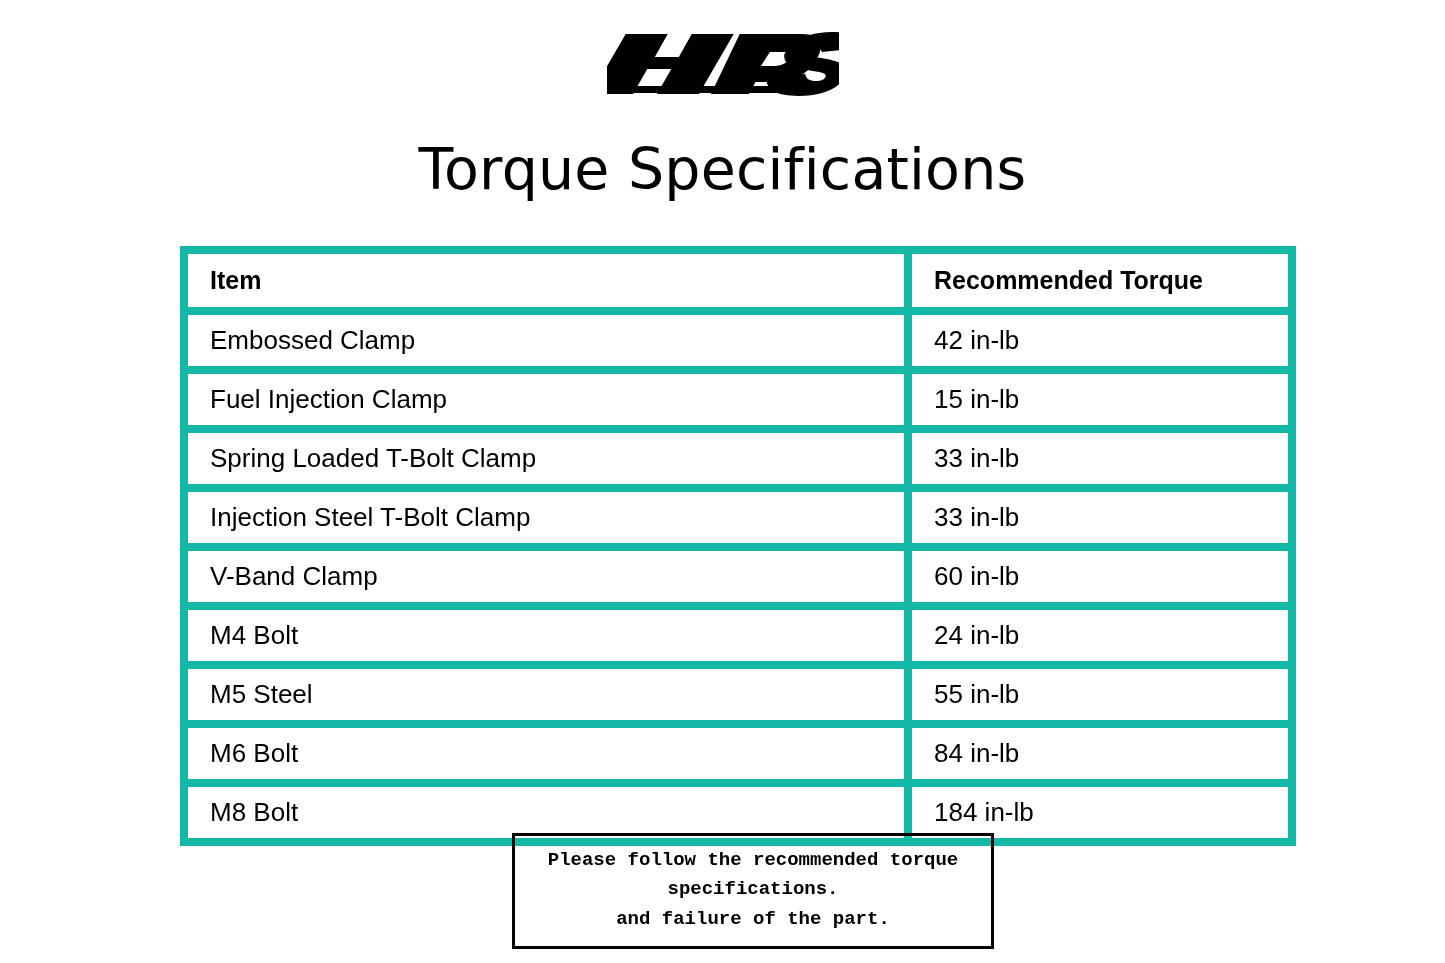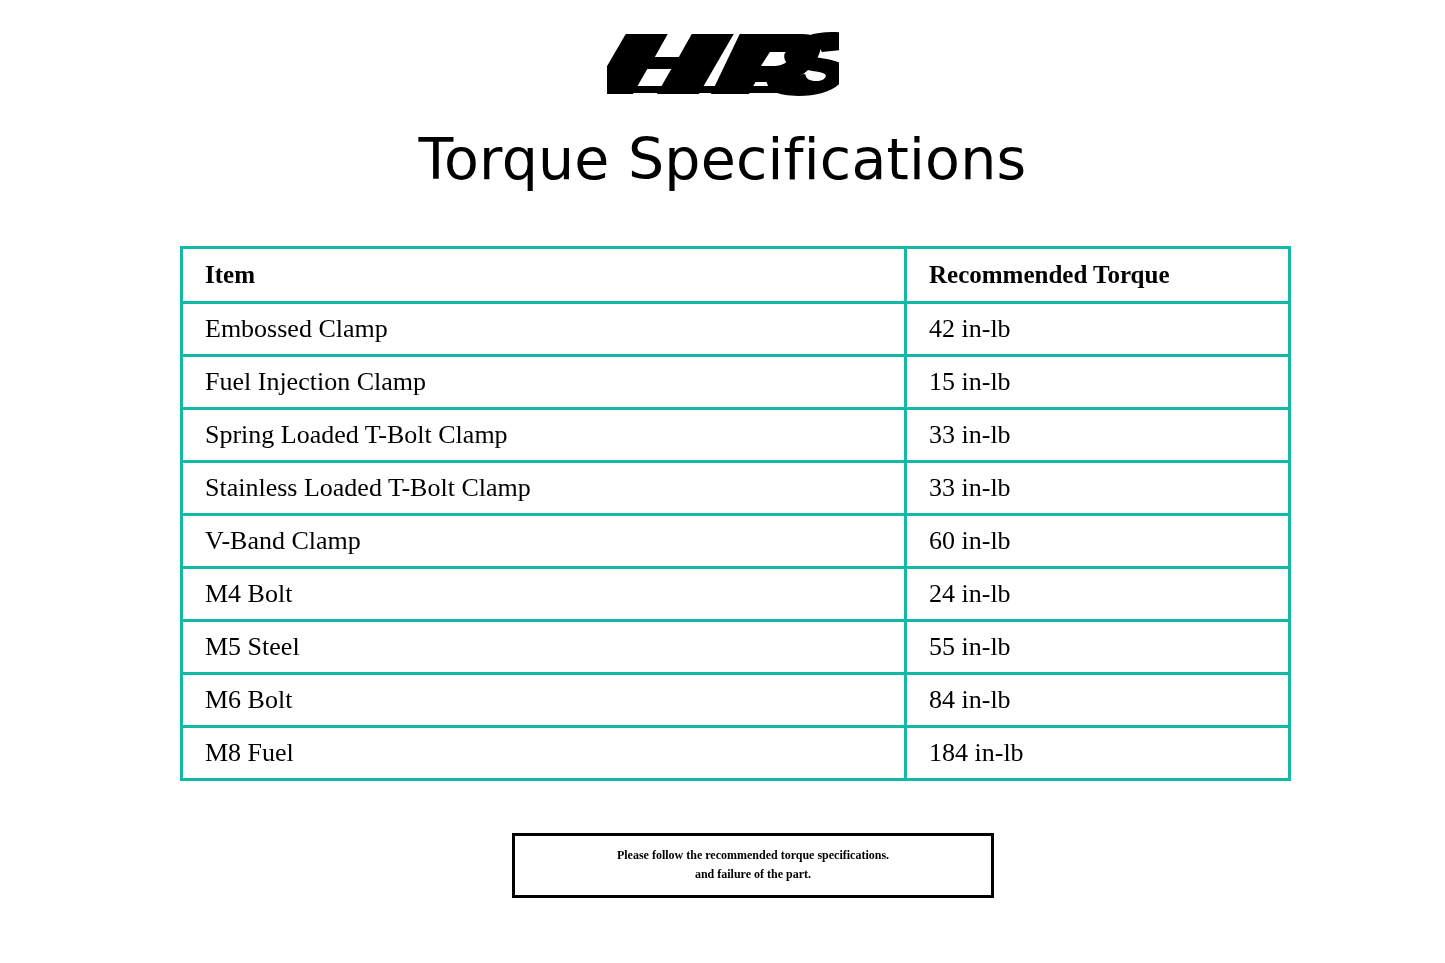--- a/index.html
+++ b/index.html
@@ -36,21 +36,21 @@
     width: 232px;
     height: 72px;
   }
   .logo svg {
     display: block;
   }
 
   
   .title {
     position: absolute;
-    top: 128px;
+    top: 138px;
     left: 0;
     width: 100%;
     text-align: center;
     font-size: 57px;
     font-weight: 400;
     letter-spacing: 0.2px;
     line-height: 1.1;
     font-family: "DejaVu Sans", sans-serif;
   }
 
@@ -61,28 +61,28 @@
     top: 246px;
     width: 1108px;
   }
   table.spec {
     border-collapse: collapse;
     width: 100%;
     table-layout: fixed;
   }
   table.spec th,
   table.spec td {
-    border: 3px solid #14b8a6;
+    border: 8px solid #14b8a6;
     text-align: left;
     font-size: 26px;
     font-weight: 400;
     padding: 10px 0 10px 22px;
     height: 28px;
     vertical-align: middle;
-    font-family: Liberation Serif, serif;
+    font-family: Liberation Sans, sans-serif;
   }
   table.spec th {
     font-weight: 700;
     font-size: 25px;
     padding-top: 12px;
     padding-bottom: 12px;
   }
   col.c1 { width: 724px; }
   col.c2 { width: 384px; }
 
@@ -91,24 +91,24 @@
     position: absolute;
     left: 512px;
     top: 833px;
     width: 482px;
     border: 3px solid #000000;
     padding: 10px 6px 12px 6px;
     box-sizing: border-box;
     text-align: center;
   }
   .note-line {
-    font-size: 12px;
+    font-size: 19px;
     font-weight: 700;
     line-height: 1.55;
-    font-family: Liberation Serif, serif;
+    font-family: Liberation Mono, monospace;
   }
 </style>
 </head>
 <body>
 
 <div class="page">
 
   <div class="logo-wrap">
     <div class="logo">
       <svg width="232" height="72" viewBox="0 0 232 72" xmlns="http://www.w3.org/2000/svg" aria-label="HPS">
@@ -147,41 +147,41 @@
         </tr>
         <tr>
           <td>Fuel Injection Clamp</td>
           <td>15 in-lb</td>
         </tr>
         <tr>
           <td>Spring Loaded T-Bolt Clamp</td>
           <td>33 in-lb</td>
         </tr>
         <tr>
-          <td>Stainless Loaded T-Bolt Clamp</td>
+          <td>Injection Steel T-Bolt Clamp</td>
           <td>33 in-lb</td>
         </tr>
         <tr>
           <td>V-Band Clamp</td>
           <td>60 in-lb</td>
         </tr>
         <tr>
           <td>M4 Bolt</td>
           <td>24 in-lb</td>
         </tr>
         <tr>
           <td>M5 Steel</td>
           <td>55 in-lb</td>
         </tr>
         <tr>
           <td>M6 Bolt</td>
           <td>84 in-lb</td>
         </tr>
         <tr>
-          <td>M8 Fuel</td>
+          <td>M8 Bolt</td>
           <td>184 in-lb</td>
         </tr>
       </tbody>
     </table>
   </div>
 
   <div class="note-box">
     <div class="note-line">Please follow the recommended torque specifications.</div>
     <div class="note-line">and failure of the part.</div>
   </div>

